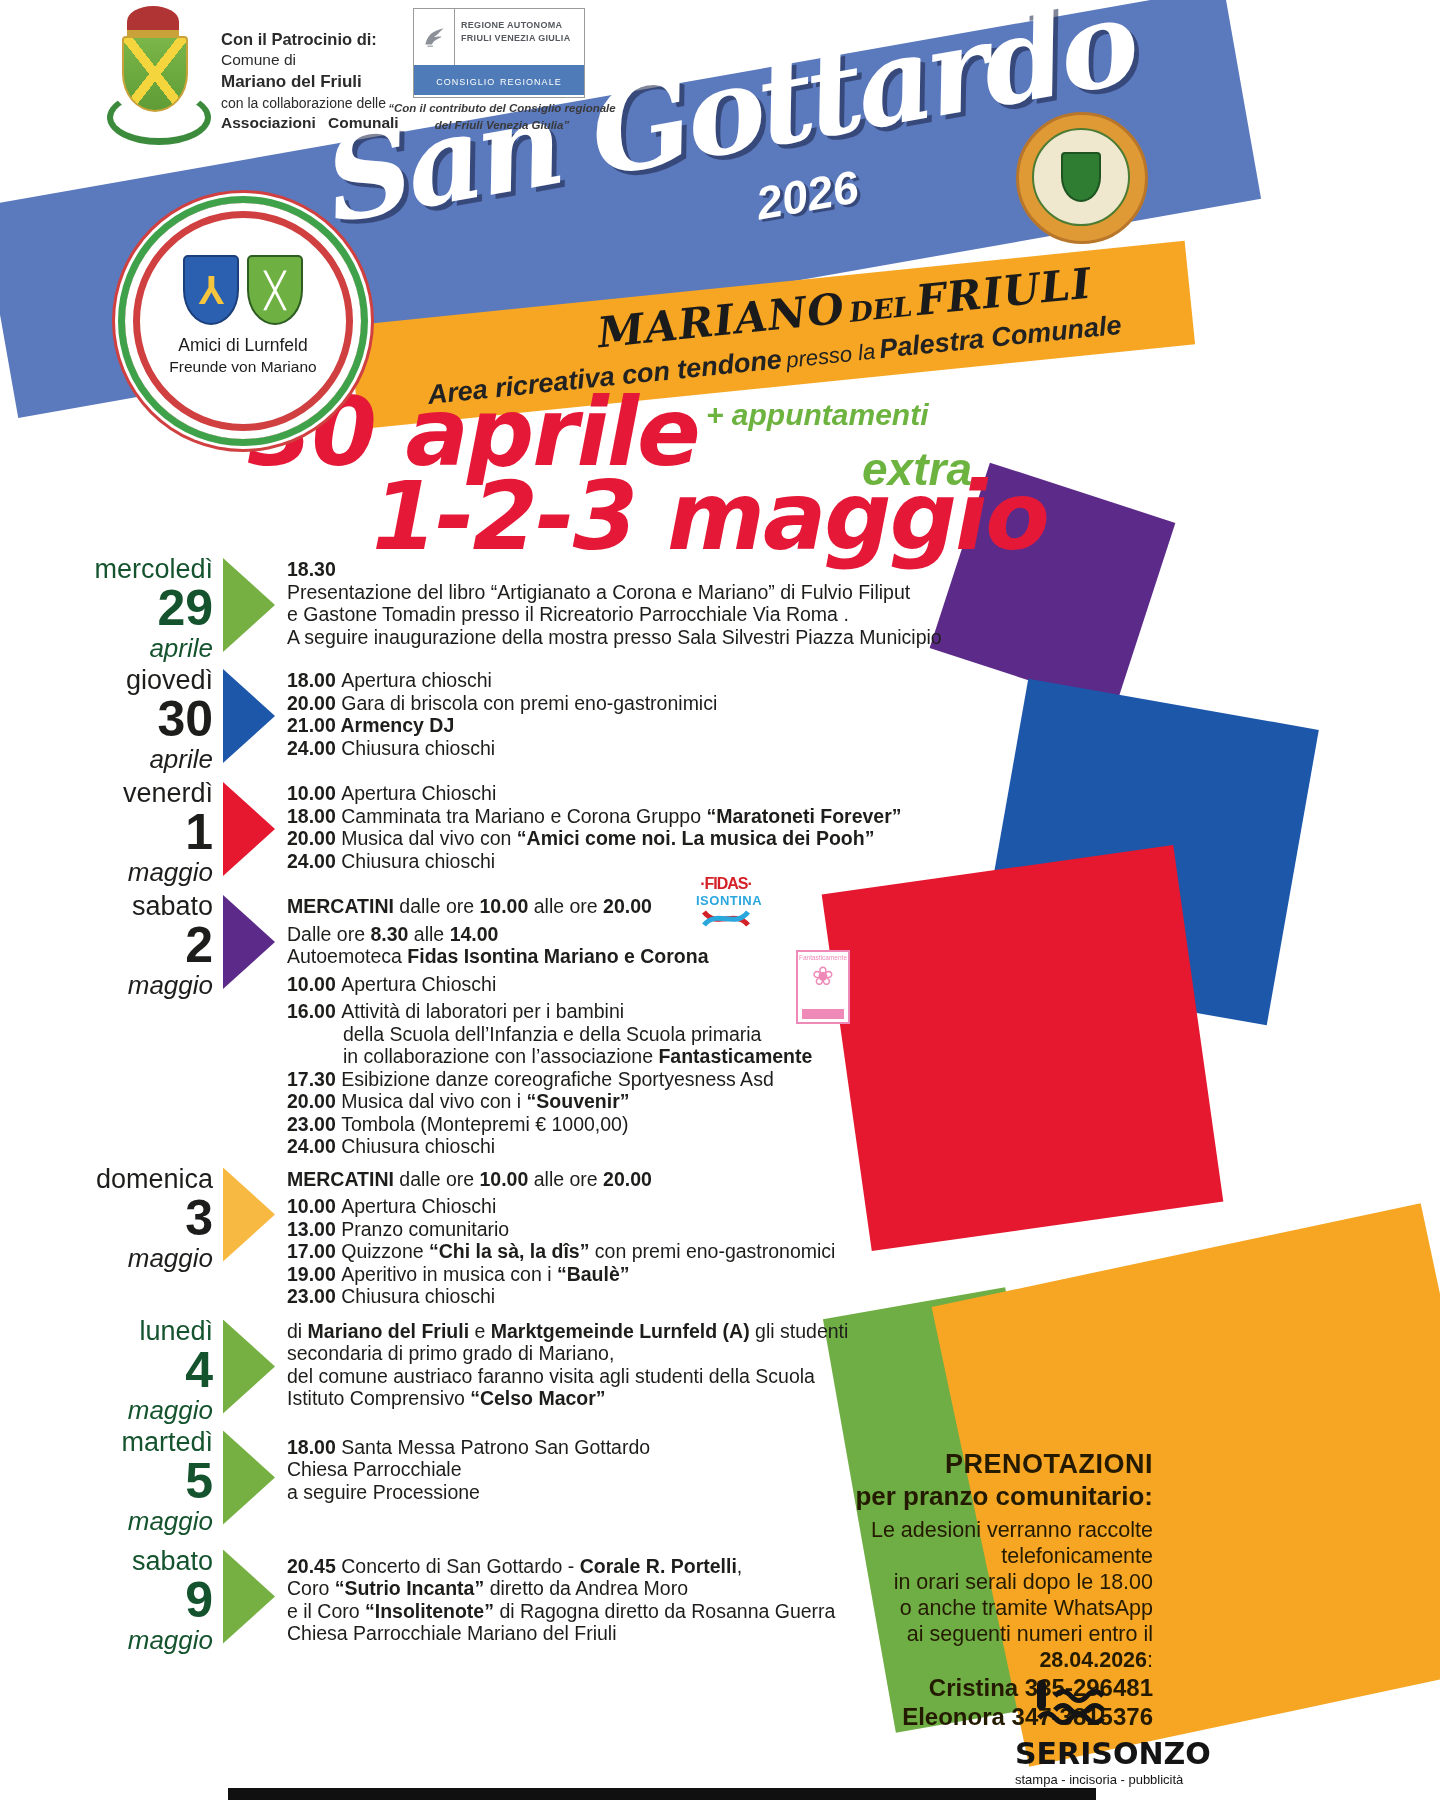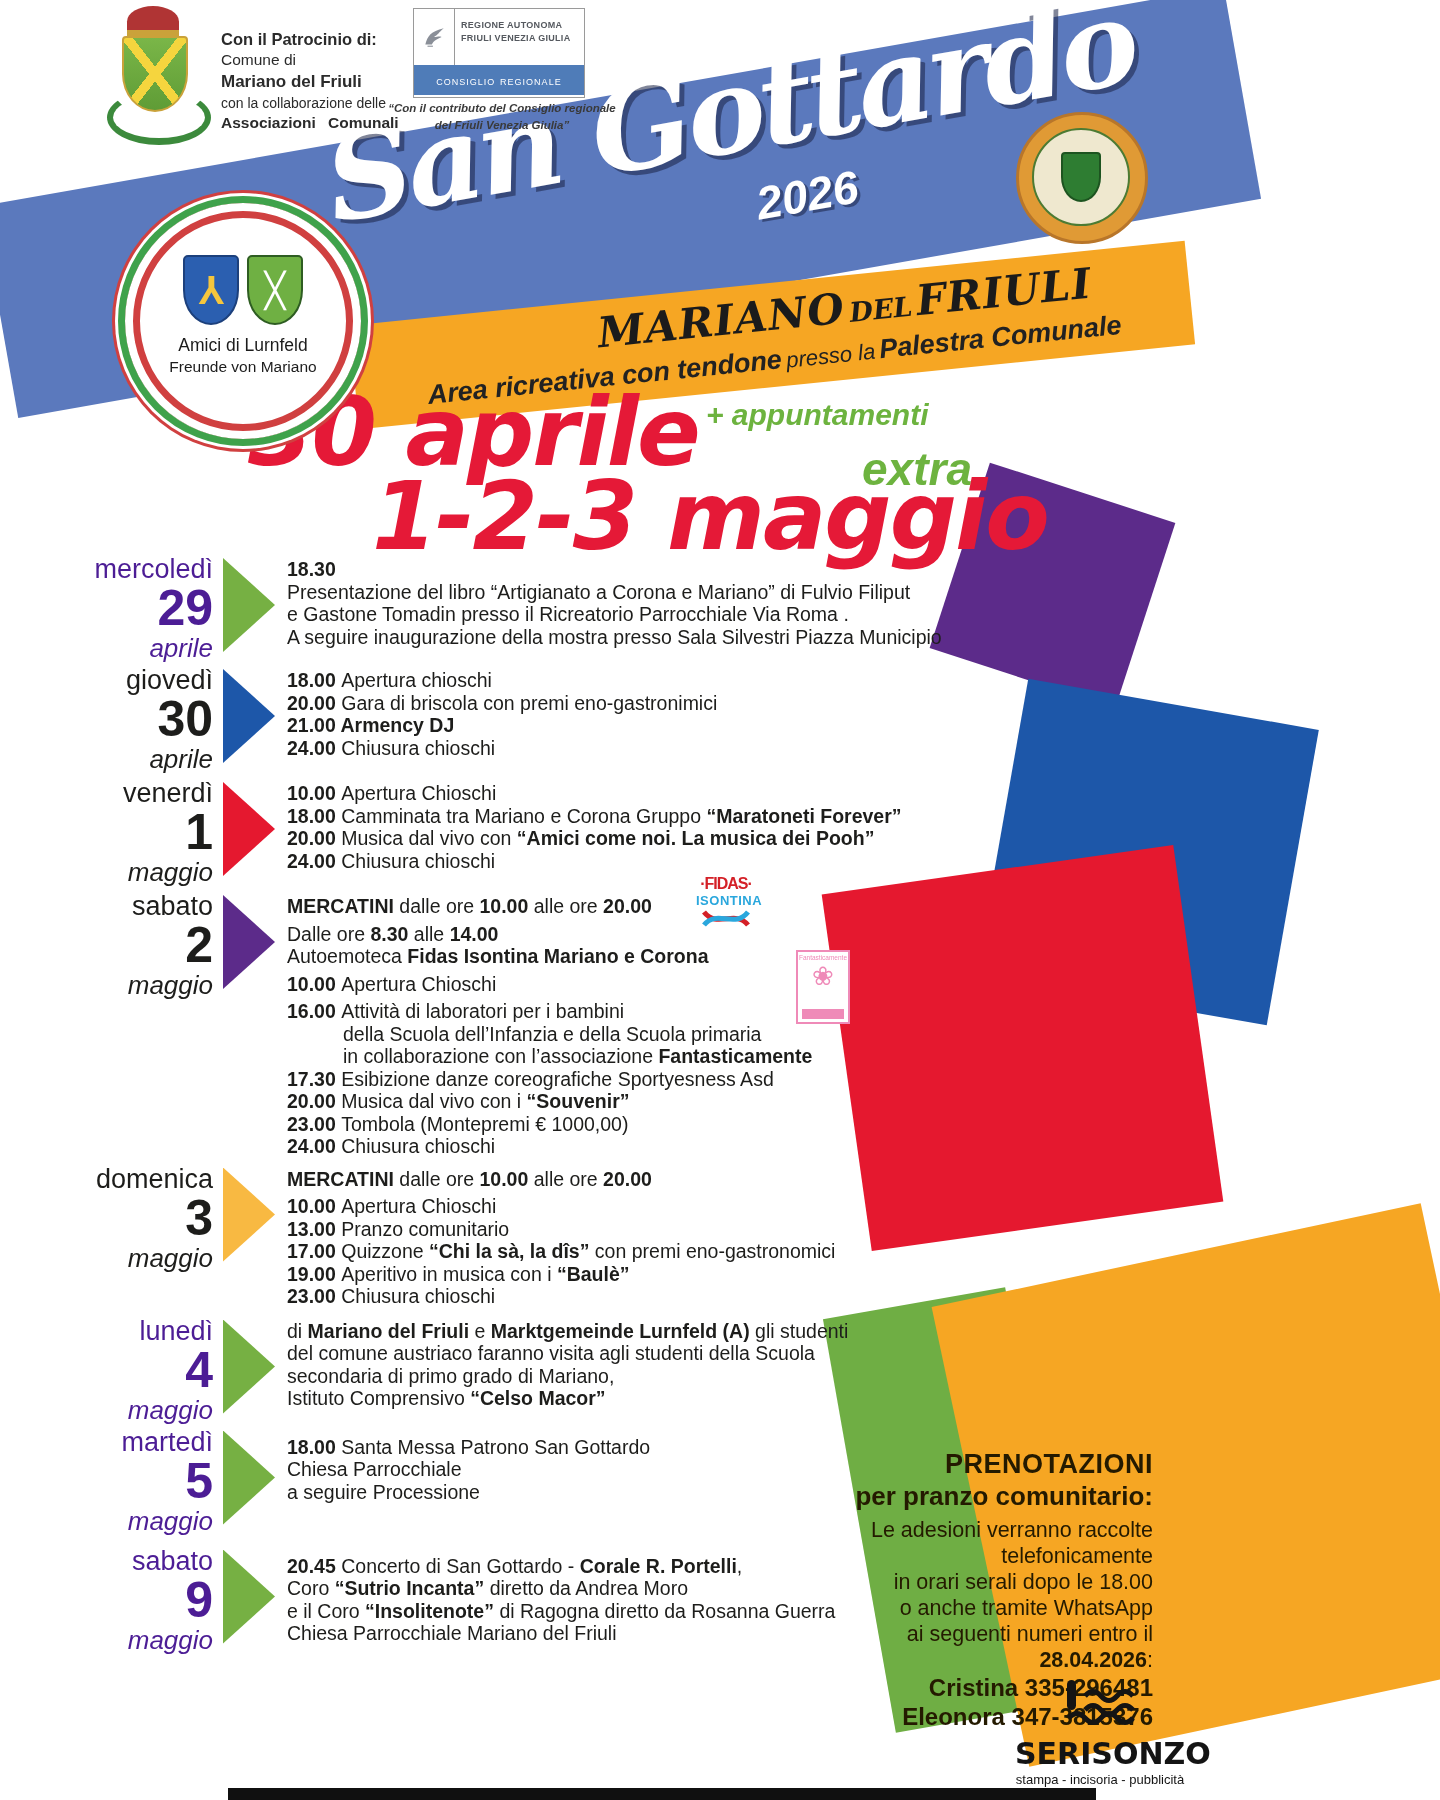--- a/index.html
+++ b/index.html
@@ -77,21 +77,21 @@
   .h-date2{left:372px;top:462px;font-size:94px;font-weight:bold;font-style:italic;color:#e51937;
            font-family:"DejaVu Sans",sans-serif;letter-spacing:-2px;z-index:2;}
 
   
   .sched{left:85px;top:556px;width:905px;z-index:4;}
   .srow{display:flex;align-items:flex-start;}
   .day{width:128px;text-align:right;line-height:1;flex:none;}
   .day .w{font-size:27px;display:block;}
   .day .n{font-size:50px;font-weight:bold;display:block;margin-top:0px;}
   .day .m{font-size:26px;font-style:italic;display:block;margin-top:2px;}
-  .day.green{color:#4c1d95;}
+  .day.green{color:#14532d;}
   .day.black{color:#1d1d1b;}
   .arrowt{width:52px;height:94px;clip-path:polygon(0 0,100% 50%,0 100%);margin:2px 12px 0 10px;flex:none;}
   .events{flex:1;font-size:19.5px;line-height:22.5px;padding-top:2px;color:#1d1d1b;}
   .line{white-space:nowrap;}
   .line.gap{margin-top:5px;}
   .line.ind{padding-left:56px;}
 
   
   .fidas{left:696px;top:876px;width:60px;text-align:center;z-index:4;line-height:1.05;}
   .fidas-name{color:#d42027;font-weight:bold;font-size:16px;letter-spacing:-1px;}
@@ -111,21 +111,21 @@
   .sh-orange{left:975px;top:1250px;width:500px;height:470px;background:#f6a623;transform:rotate(-12deg);}
 
   
   .preno{right:287px;top:1448px;width:360px;text-align:right;z-index:5;color:#241a00;line-height:1.22;}
   .preno-title{font-size:27px;font-weight:bold;letter-spacing:.5px;}
   .preno-sub{font-size:26px;font-weight:bold;margin-bottom:4px;}
   .preno-line{font-size:21.5px;line-height:26px;}
   .preno-contact{font-size:24px;font-weight:bold;line-height:28px;margin-top:1px;}
 
   
-  .seri{left:1015px;top:1678px;width:170px;text-align:center;z-index:5;color:#141414;}
+  .seri{left:1015px;top:1678px;width:170px;z-index:5;color:#141414;}
   .seri-name{font-size:30px;font-weight:bold;letter-spacing:0px;font-family:"DejaVu Sans",sans-serif;margin-top:2px;}
   .seri-tag{font-size:13px;margin-top:1px;}
 
   .botbar{left:228px;top:1788px;width:868px;height:12px;background:#101010;z-index:5;}
 </style>
 </head>
 <body>
 
 <div class="poster">
 
@@ -292,22 +292,22 @@
       </div>
       <div class="srow" style="margin-bottom: 6px;">
         <div class="day green">
           <span class="w">lunedì</span>
           <span class="n">4</span>
           <span class="m">maggio</span>
         </div>
         <div class="arrowt" style="background: rgb(118, 176, 67);"></div>
         <div class="events">
           <div class="line"><span>di </span><span class="b">Mariano del Friuli </span><span>e </span><span class="b">Marktgemeinde Lurnfeld (A) </span><span>gli studenti</span></div>
+          <div class="line"><span>secondaria di primo grado di Mariano,</span></div>
           <div class="line"><span>del comune austriaco faranno visita agli studenti della Scuola</span></div>
-          <div class="line"><span>secondaria di primo grado di Mariano,</span></div>
           <div class="line"><span>Istituto Comprensivo </span><span class="b">“Celso Macor”</span></div>
         </div>
       </div>
       <div class="srow" style="margin-bottom: 14px;">
         <div class="day green">
           <span class="w">martedì</span>
           <span class="n">5</span>
           <span class="m">maggio</span>
         </div>
         <div class="arrowt" style="background: rgb(118, 176, 67);"></div>

